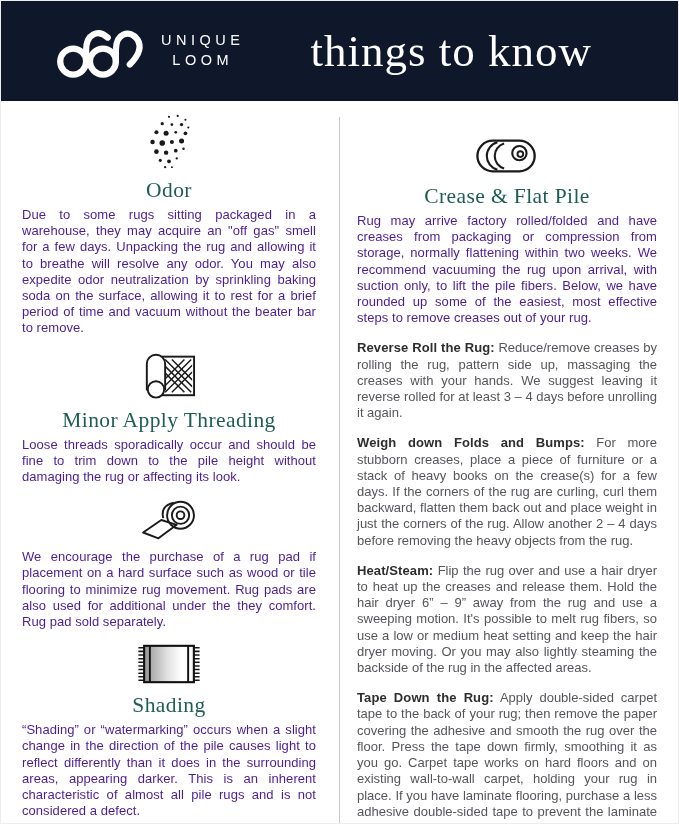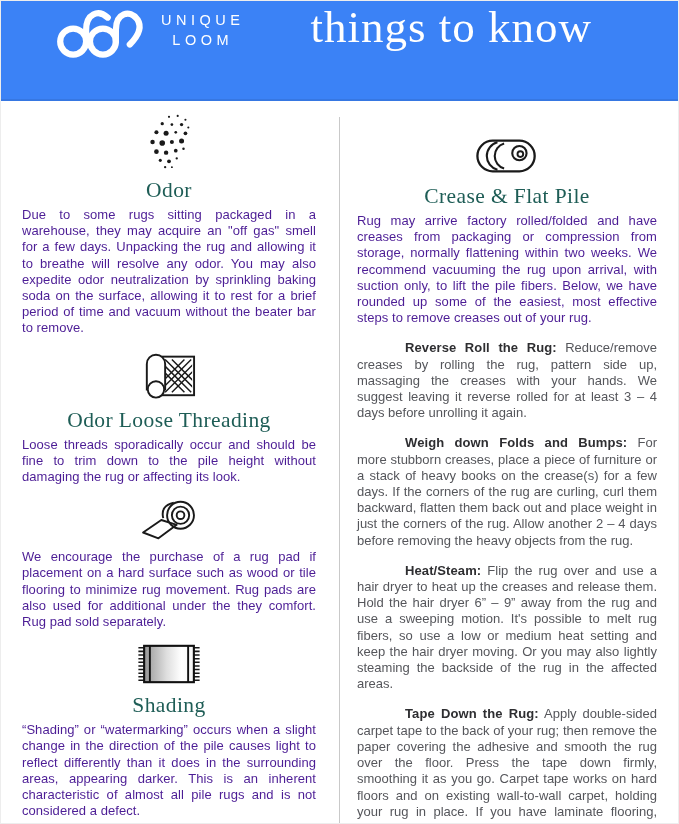--- a/index.html
+++ b/index.html
@@ -4,21 +4,21 @@
 <style>
   * { margin:0; padding:0; box-sizing:border-box; }
   body { background:#fff; }
   .page {
     width:679px; height:824px; background:#ffffff; overflow:hidden;
     font-family:"Liberation Sans", sans-serif; position:relative;
     border:1px solid #ededed;
   }
   
   .header {
-    height:100px; background:#3b82f6; display:flex; align-items:flex-start;
+    height:100px; background:#0f172a; display:flex; align-items:center;
     padding-left:52px; box-shadow:inset 0 -2px 0 rgba(0,0,0,.08);
   }
   .brand { display:flex; align-items:center; }
   .brand-text {
     color:#fff; font-size:14.5px; letter-spacing:4.5px; font-weight:400;
     line-height:1.35; text-align:center; margin-left:12px;
   }
   .page-title {
     flex:1; text-align:center; color:#ffffff; font-weight:400;
     font-family:"Liberation Serif", serif; font-size:45px; letter-spacing:1px;
@@ -40,21 +40,21 @@
   .sec-crease .icon-wrap { margin-top:26px; }
   .section h2 {
     font-family:"Liberation Serif", serif; font-weight:400;
     color:#1E5D56; font-size:21.5px; letter-spacing:.4px; margin:3px 0 4px 0;
   }
   .body-text {
     color:#4c1d95; font-size:13px; line-height:16.2px;
     text-align:justify; letter-spacing:.05px;
   }
   .tip { margin-top:14px; color:#55565B; font-size:13px; line-height:16.2px; text-align:justify; }
-  .tip strong { color:#2E2E31; font-weight:700; letter-spacing:.1px;margin-left:48px; }
+  .tip strong { color:#2E2E31; font-weight:700; letter-spacing:.1px; }
   svg .ln { stroke:#1a1a1a; fill:none; }
 </style>
 </head>
 <body>
 
 <div class="page">
 
   <div class="header">
     <div class="brand">
       <svg width="96" height="60" viewBox="0 0 100 62">
@@ -122,21 +122,21 @@
               </defs>
             <rect x="25" y="10" width="33" height="40" fill="#fff" stroke="#1a1a1a" stroke-width="2"></rect>
             <g clip-path="url(#sheetClip)" stroke="#1a1a1a" stroke-width="1.5">
               <path d="M14 13 L48 47 M21 13 L55 47 M28 13 L62 47 M35 13 L69 47"></path>
               <path d="M14 47 L48 13 M21 47 L55 13 M28 47 L62 13 M35 47 L69 13"></path>
             </g>
             <path d="M9 45 V17.5 A9.5 9.5 0 0 1 28 17.5 V45" fill="#fff" stroke="#1a1a1a" stroke-width="2"></path>
             <circle cx="18.5" cy="44" r="8.5" fill="#fff" stroke="#1a1a1a" stroke-width="2"></circle>
           </svg>
         </span>
-        <h2>Odor Loose Threading</h2>
+        <h2>Minor Apply Threading</h2>
         <p class="body-text">Loose threads sporadically occur and should be fine to trim down to the pile height without damaging the rug or affecting its look.</p>
       </div>
 
       <div class="section sec-pad" style="margin-top:12px;">
         <span class="icon-wrap">
           <svg width="64" height="48" viewBox="0 0 64 50">
             <path class="ln" d="M5 37 L24 24 L40 29 L21 43 Z" fill="#fff" stroke-width="2" stroke-linejoin="round"></path>
             <path class="ln" d="M37 6 C27 8 24 14 26 22" stroke-width="2"></path>
             <circle class="ln" cx="44" cy="19" r="14" fill="#fff" stroke-width="2"></circle>
             <circle class="ln" cx="44" cy="19" r="9" stroke-width="2"></circle>

